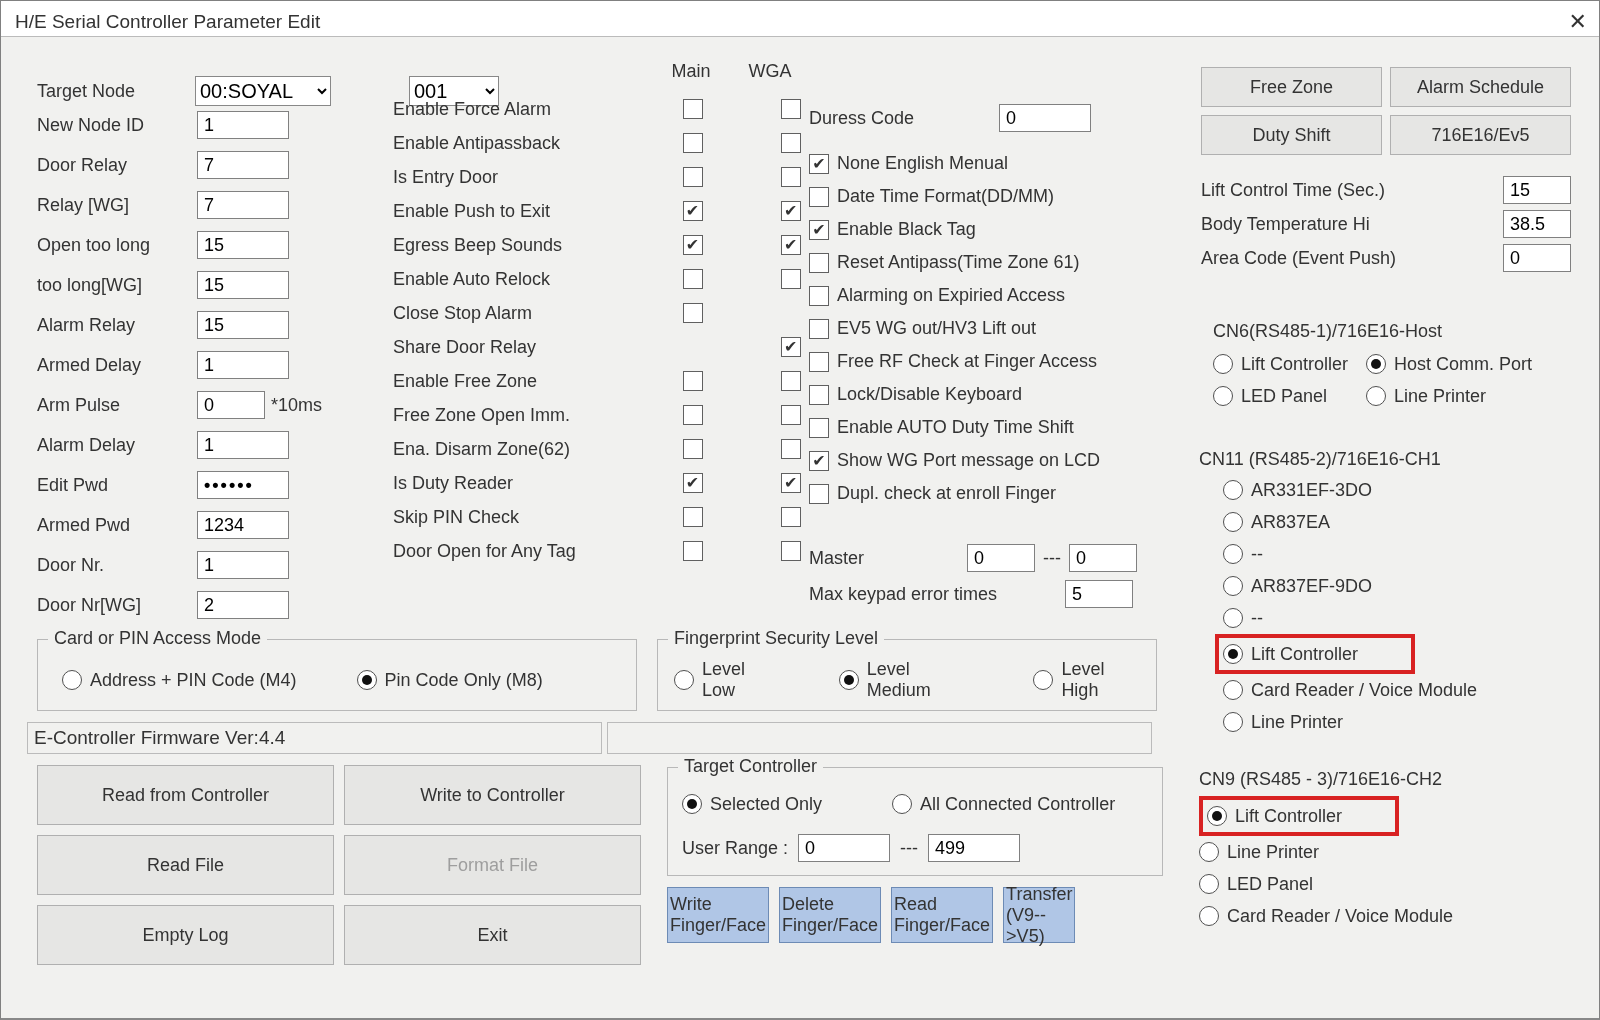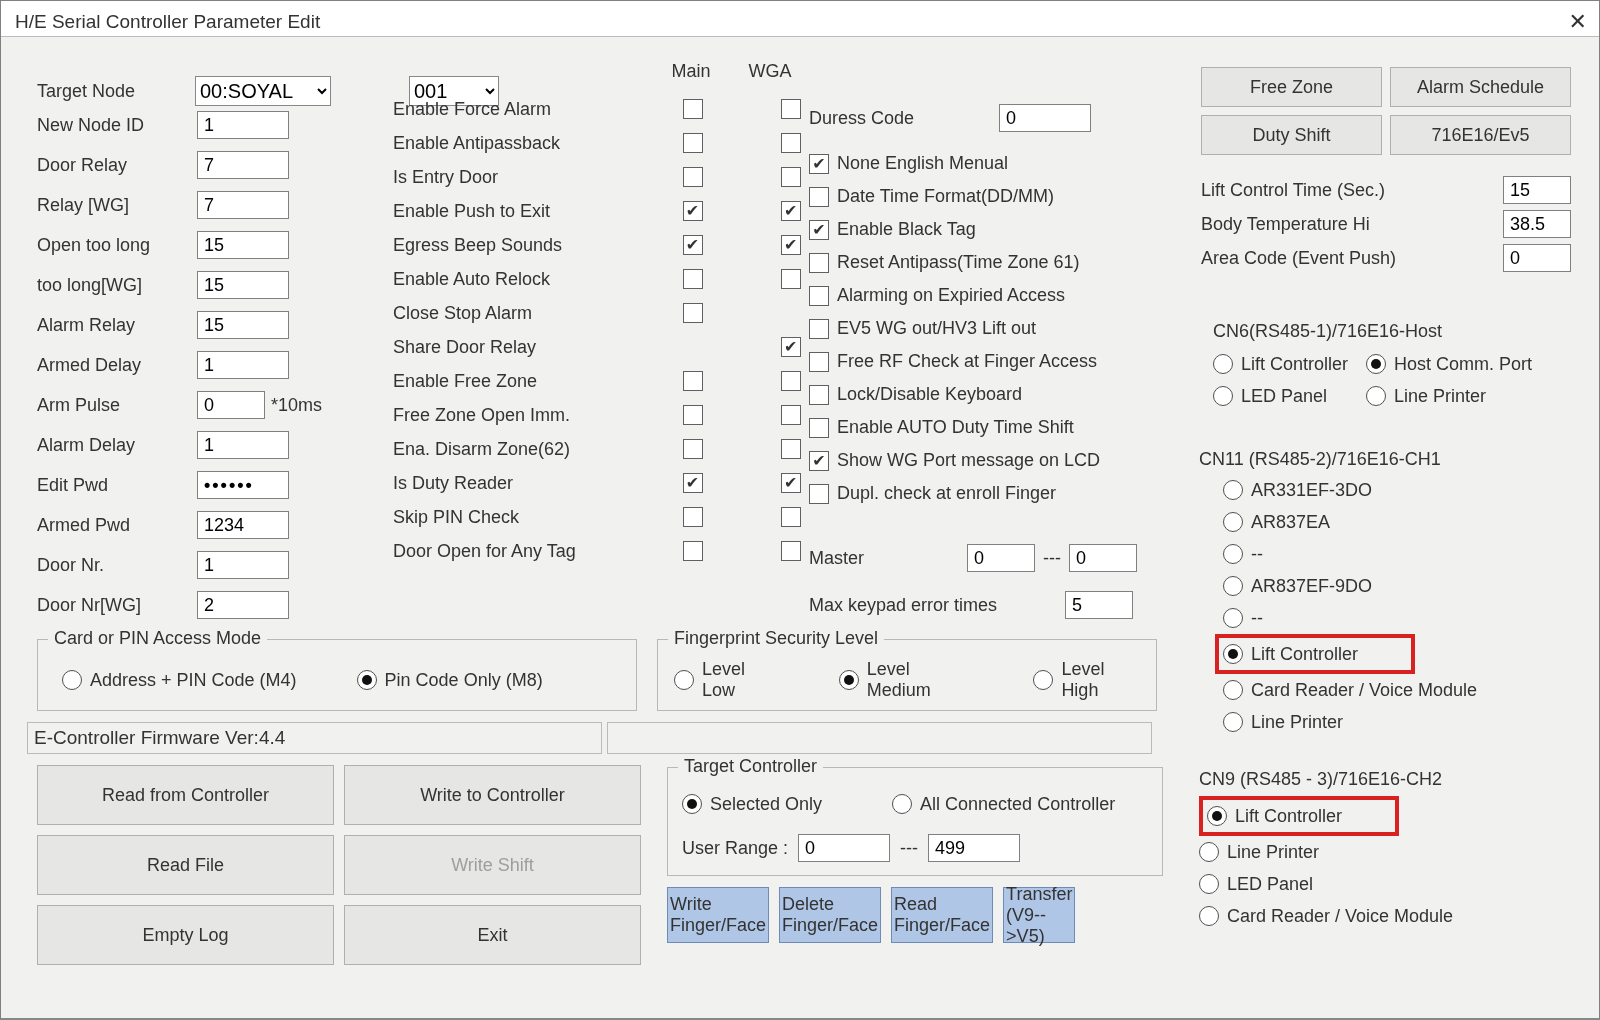--- a/index.html
+++ b/index.html
@@ -408,21 +408,21 @@
         <span class="cb"></span>
         <span>Dupl. check at enroll  Finger</span>
       </div>
     </div>
   <div class="master-row">
     <label>Master</label>
     <input class="txt sm" value="0" style="">
     <span>---</span>
     <input class="txt sm" value="0" style="">
   </div>
-  <div style="display:flex; align-items:center; margin-top:19px; gap:10px;">
+  <div style="display:flex; align-items:center; margin-top:8px; gap:10px;">
     <label style="width:246px;">Max keypad error times</label>
     <input class="txt sm" value="5" style="">
   </div>
 </div>
 
 <div class="top-right" id="topright">
     <div class="btn">Free Zone</div>
     <div class="btn">Alarm Schedule</div>
     <div class="btn">Duty Shift</div>
     <div class="btn">716E16/Ev5</div>
@@ -557,21 +557,21 @@
     </div>
 </div>
 
 <div class="firmware">E-Controller Firmware Ver:4.4</div>
 <div class="firmware2"></div>
 
 <div class="bot-left" id="botleft">
     <div class="btn">Read from Controller</div>
     <div class="btn">Write to Controller</div>
     <div class="btn">Read File</div>
-    <div class="btn btn-disabled">Write Shift</div>
+    <div class="btn btn-disabled">Format File</div>
     <div class="btn">Empty Log</div>
     <div class="btn">Exit</div>
   </div>
 
 <div class="gb" style="top:766px; left:666px; width:496px; height:109px;">
   <span class="legend">Target Controller</span>
   <div id="tcopts" style="display:flex; gap:70px; margin-top:4px;">
       <div class="rlabel">
         <span class="radio sel"></span>
         <span>Selected Only</span>

